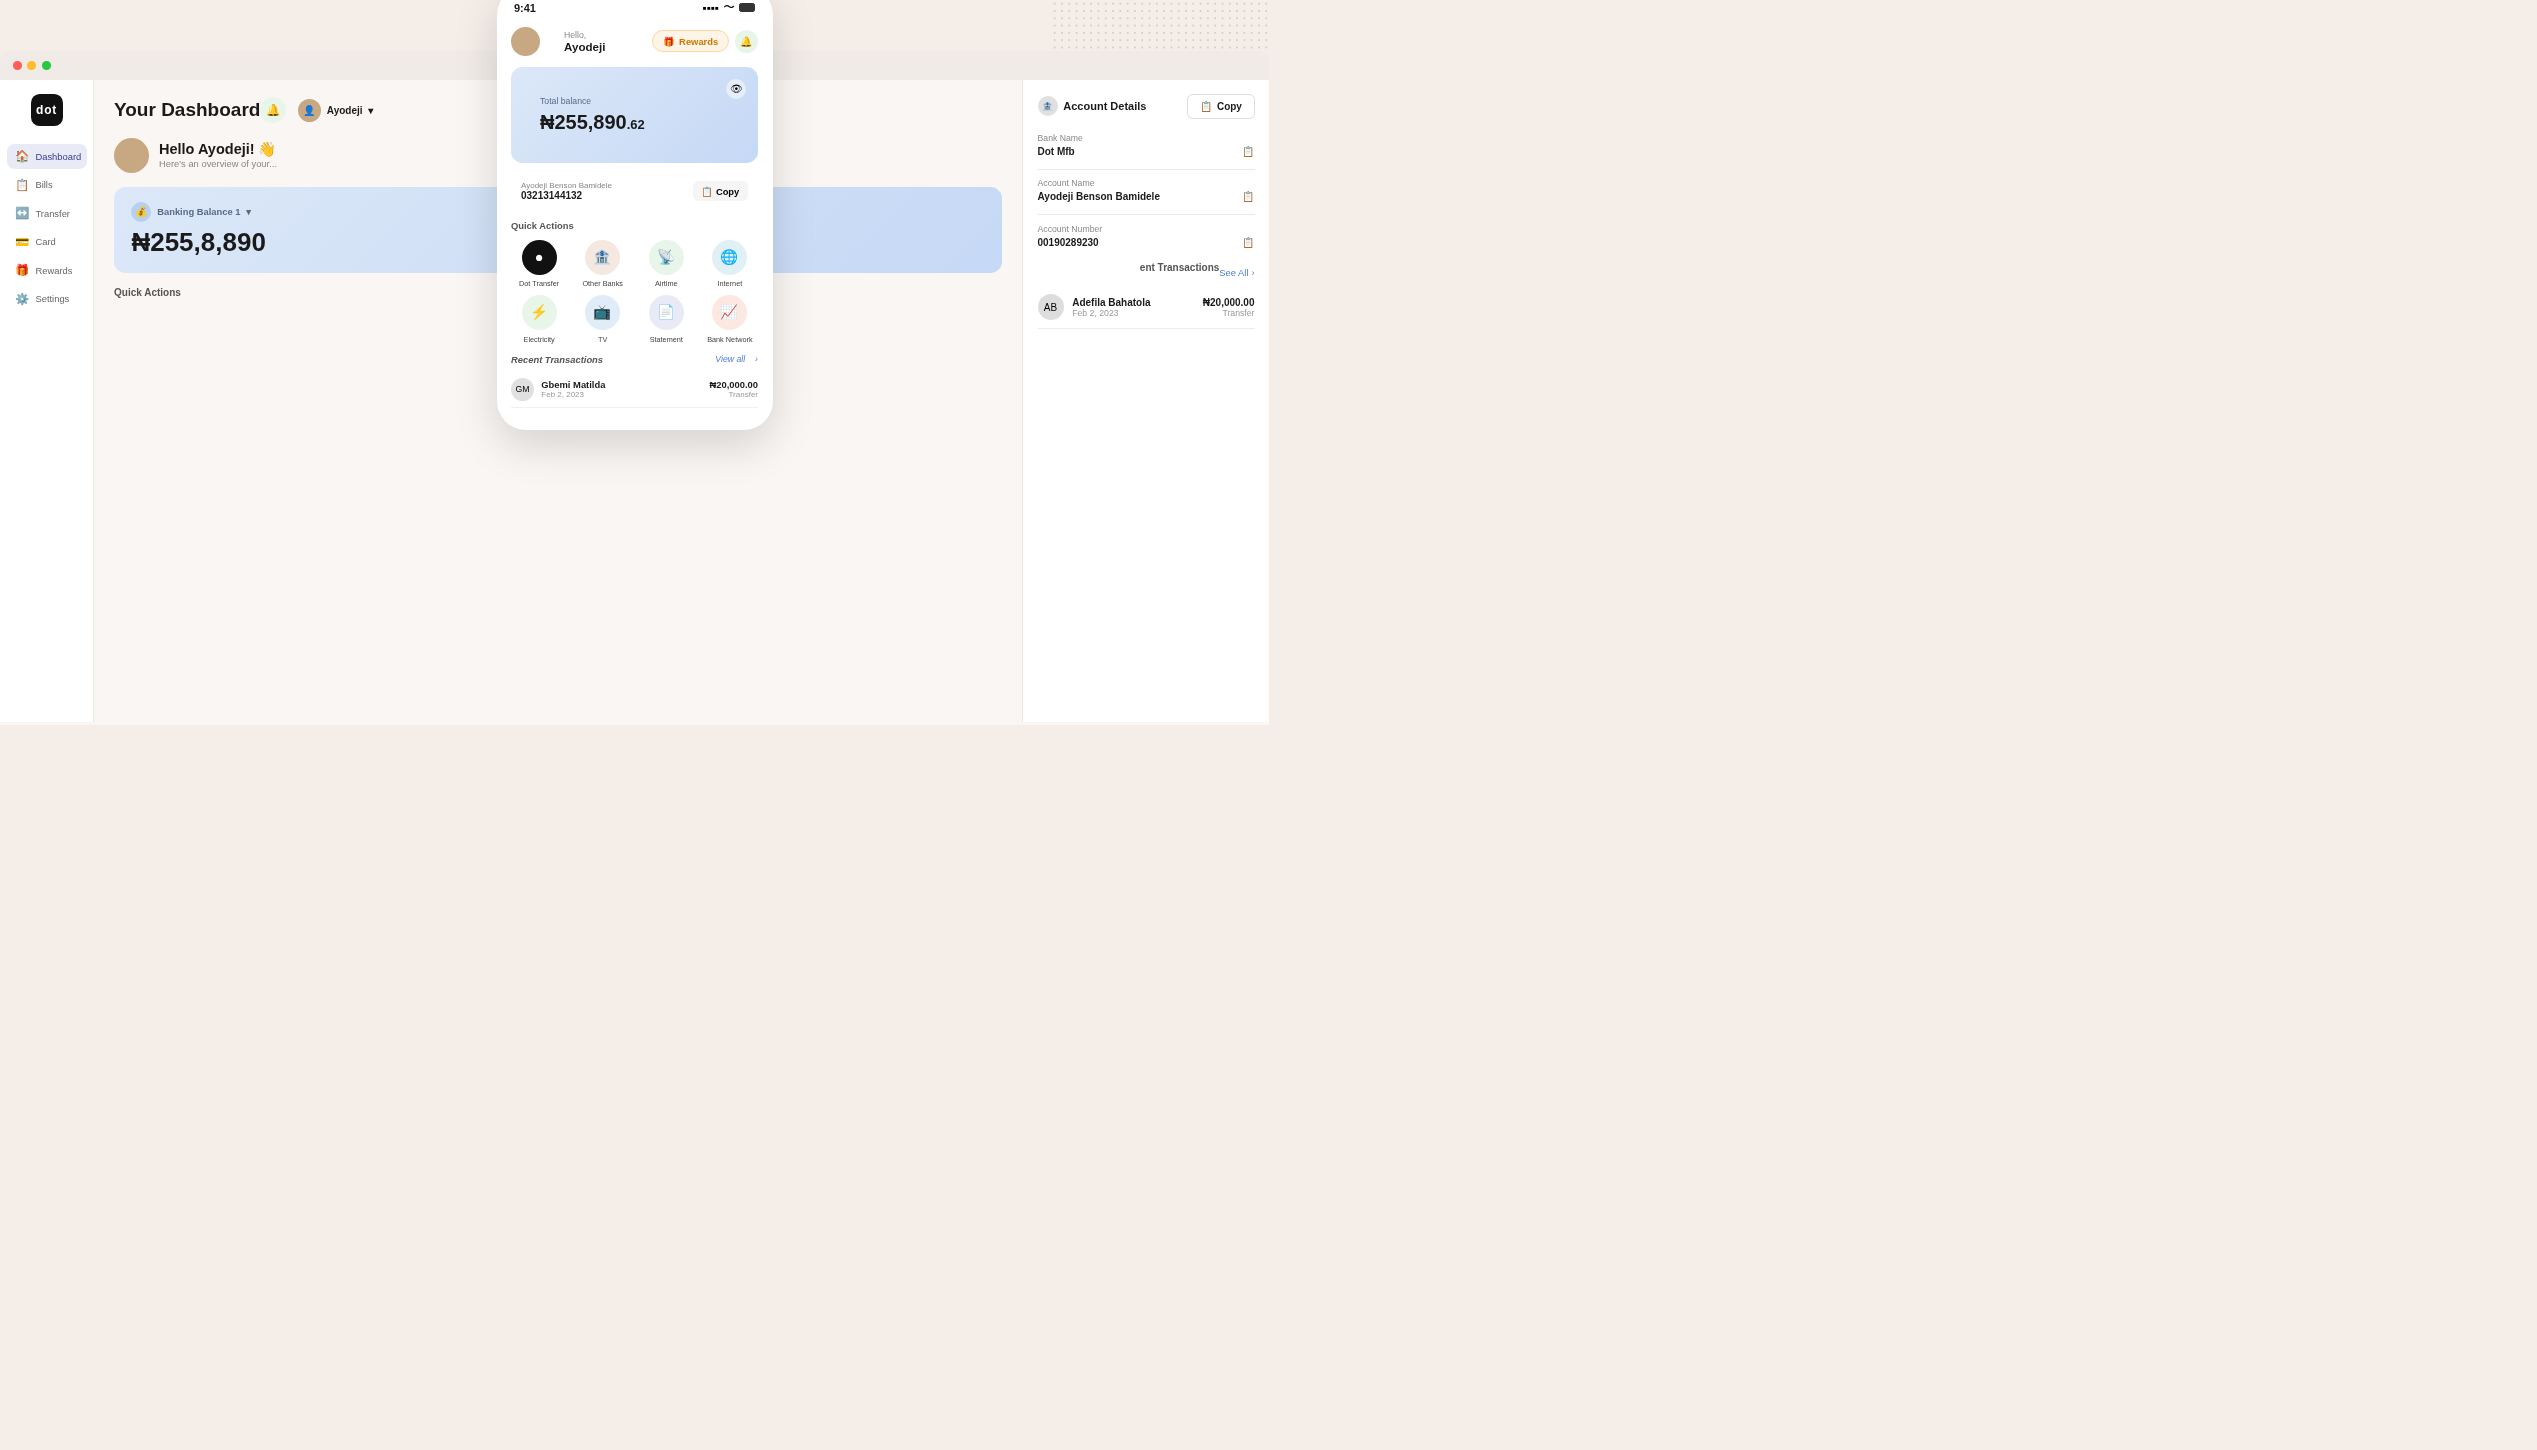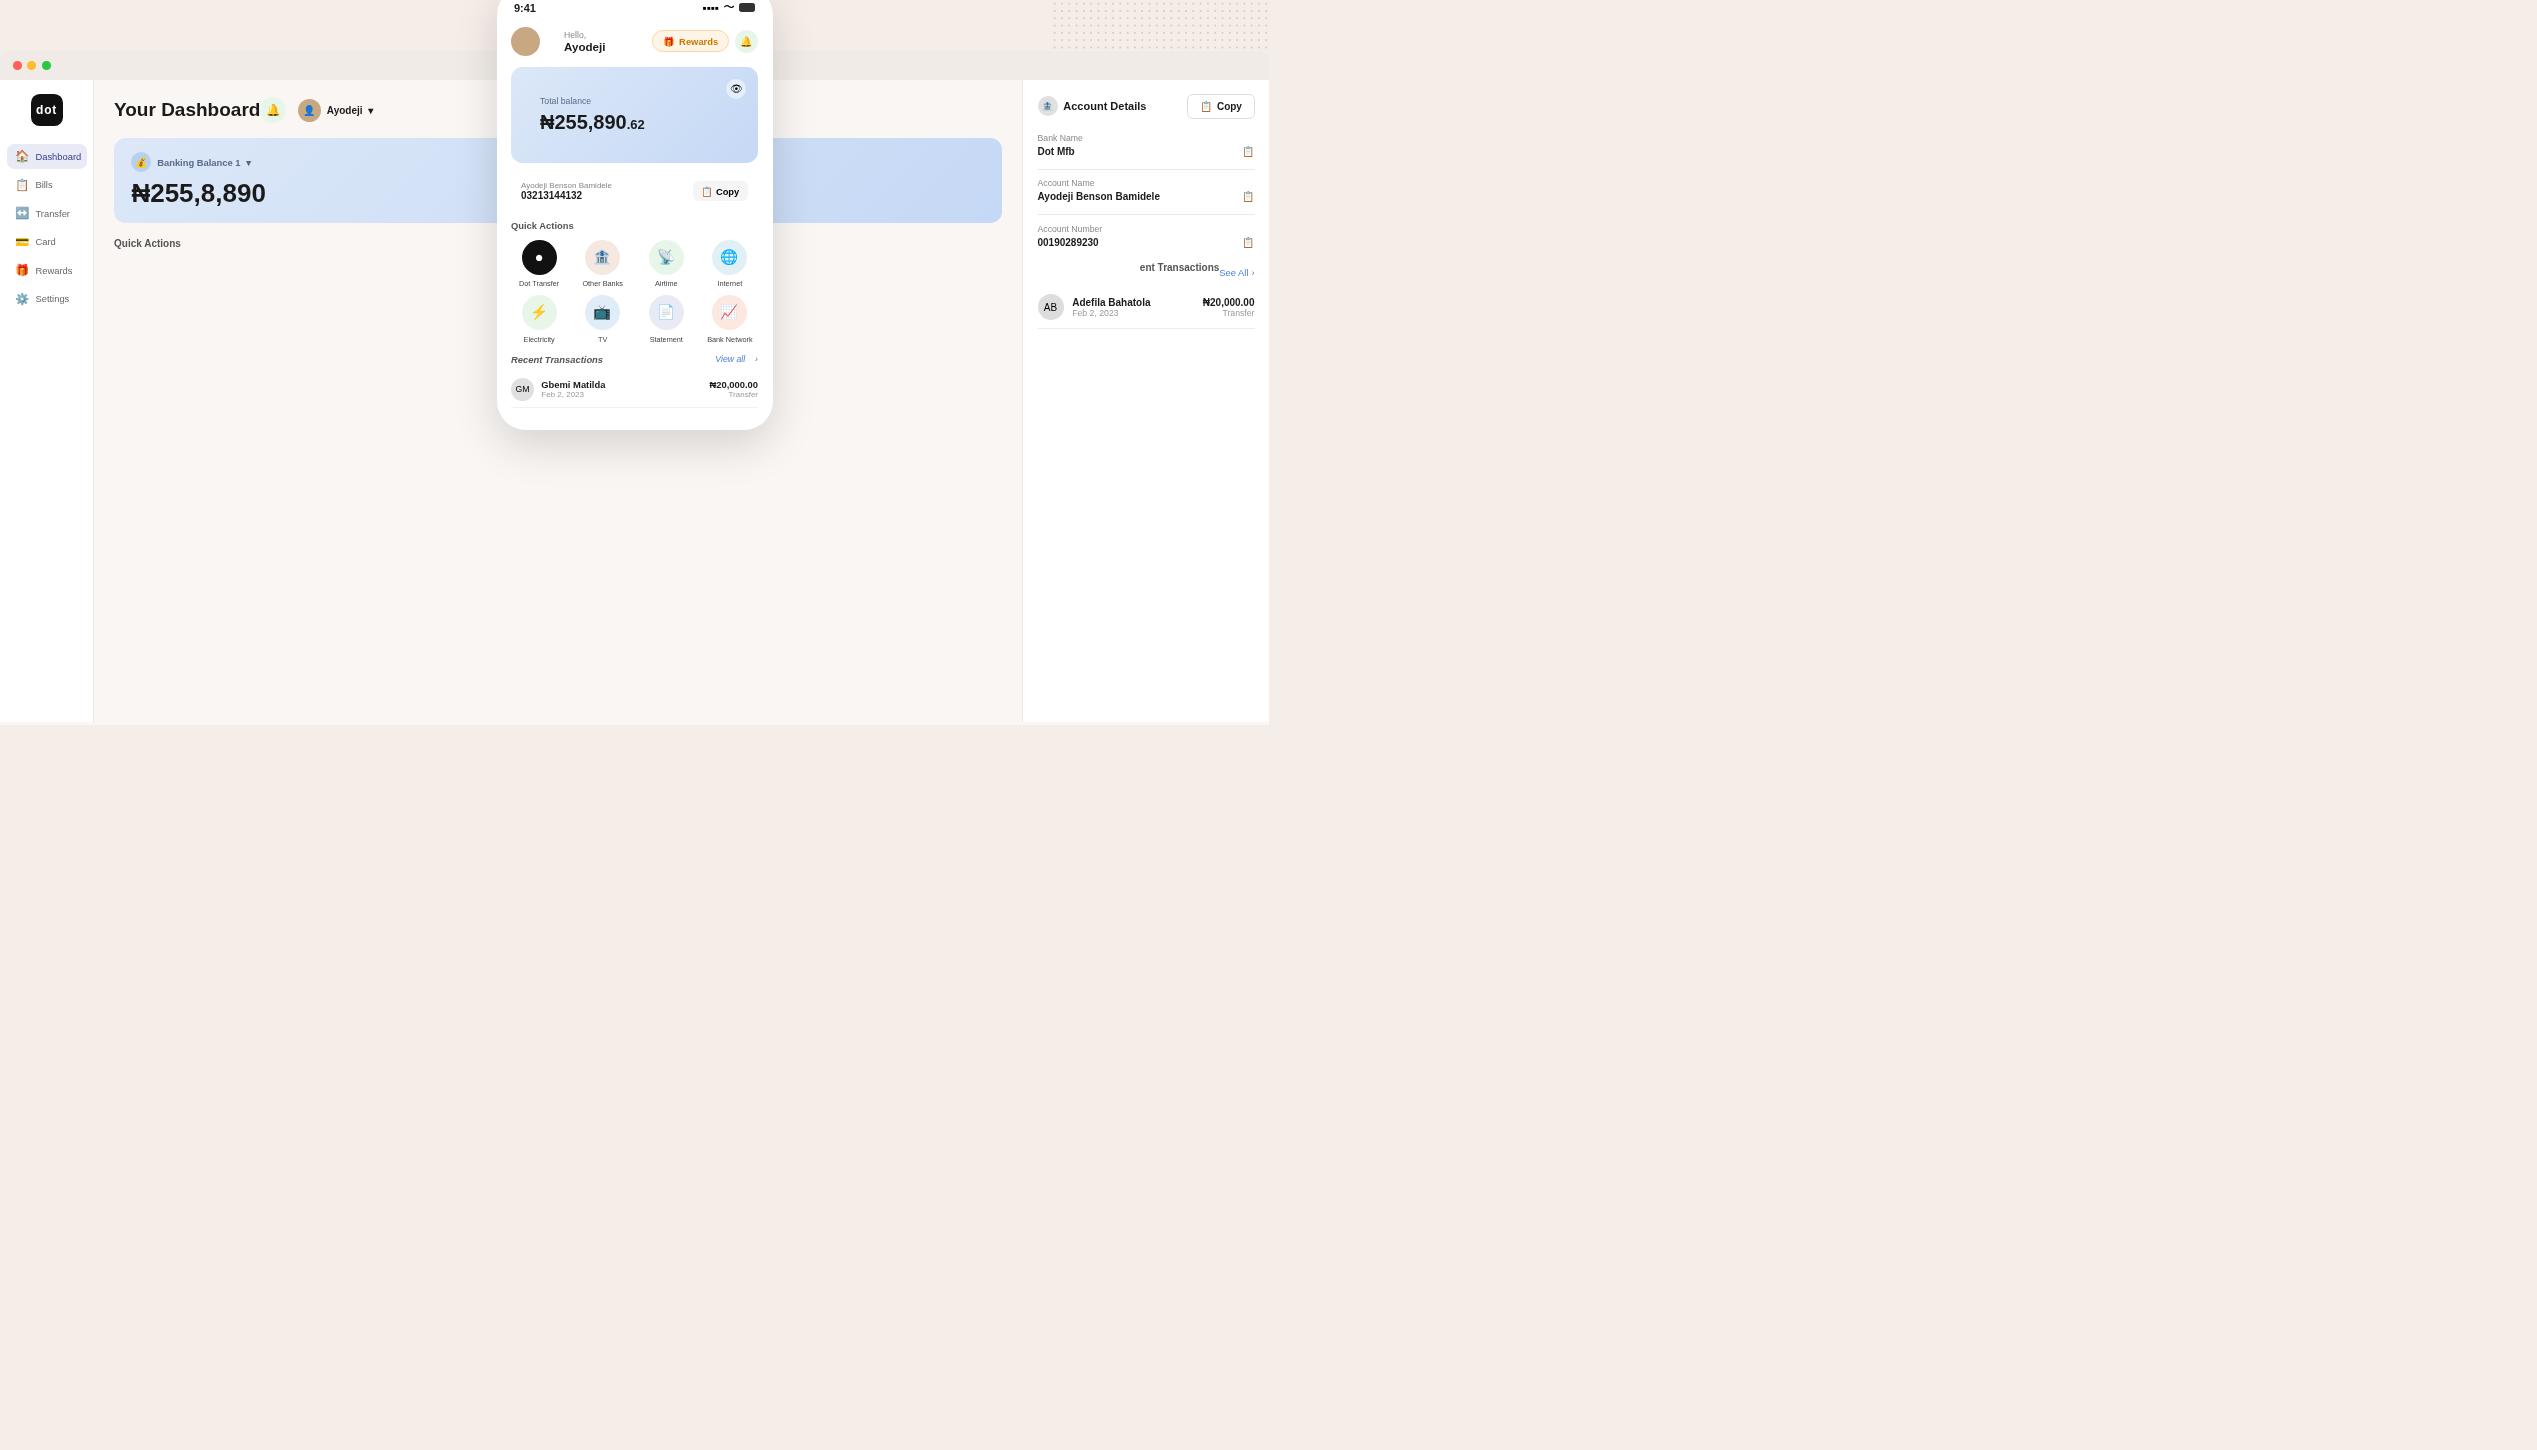--- a/index.html
+++ b/index.html
@@ -716,20 +716,29 @@
           <div class="notification-bell">🔔</div>
           <div class="user-chip">
             <div class="user-avatar">👤</div>
             <span>Ayodeji</span>
             <span>▾</span>
           </div>
         </div>
       </div>
 
 
+      <div class="greeting-section">
+        <div class="greeting-avatar"></div>
+        <div>
+          <div class="greeting-text">
+            <div class="hello">Hello Ayodeji! 👋</div>
+            <div class="subtitle">Here's an overview of your...</div>
+          </div>
+        </div>
+      </div>
 
       <div class="banking-balance-card">
         <div class="banking-balance-header">
           <div class="banking-balance-icon">💰</div>
           <span>Banking Balance 1</span>
           <span style="color:#5a6a8a;">▾</span>
         </div>
         <div class="banking-balance-amount">
           <span>₦255,8</span><span>,890</span>
         </div>

